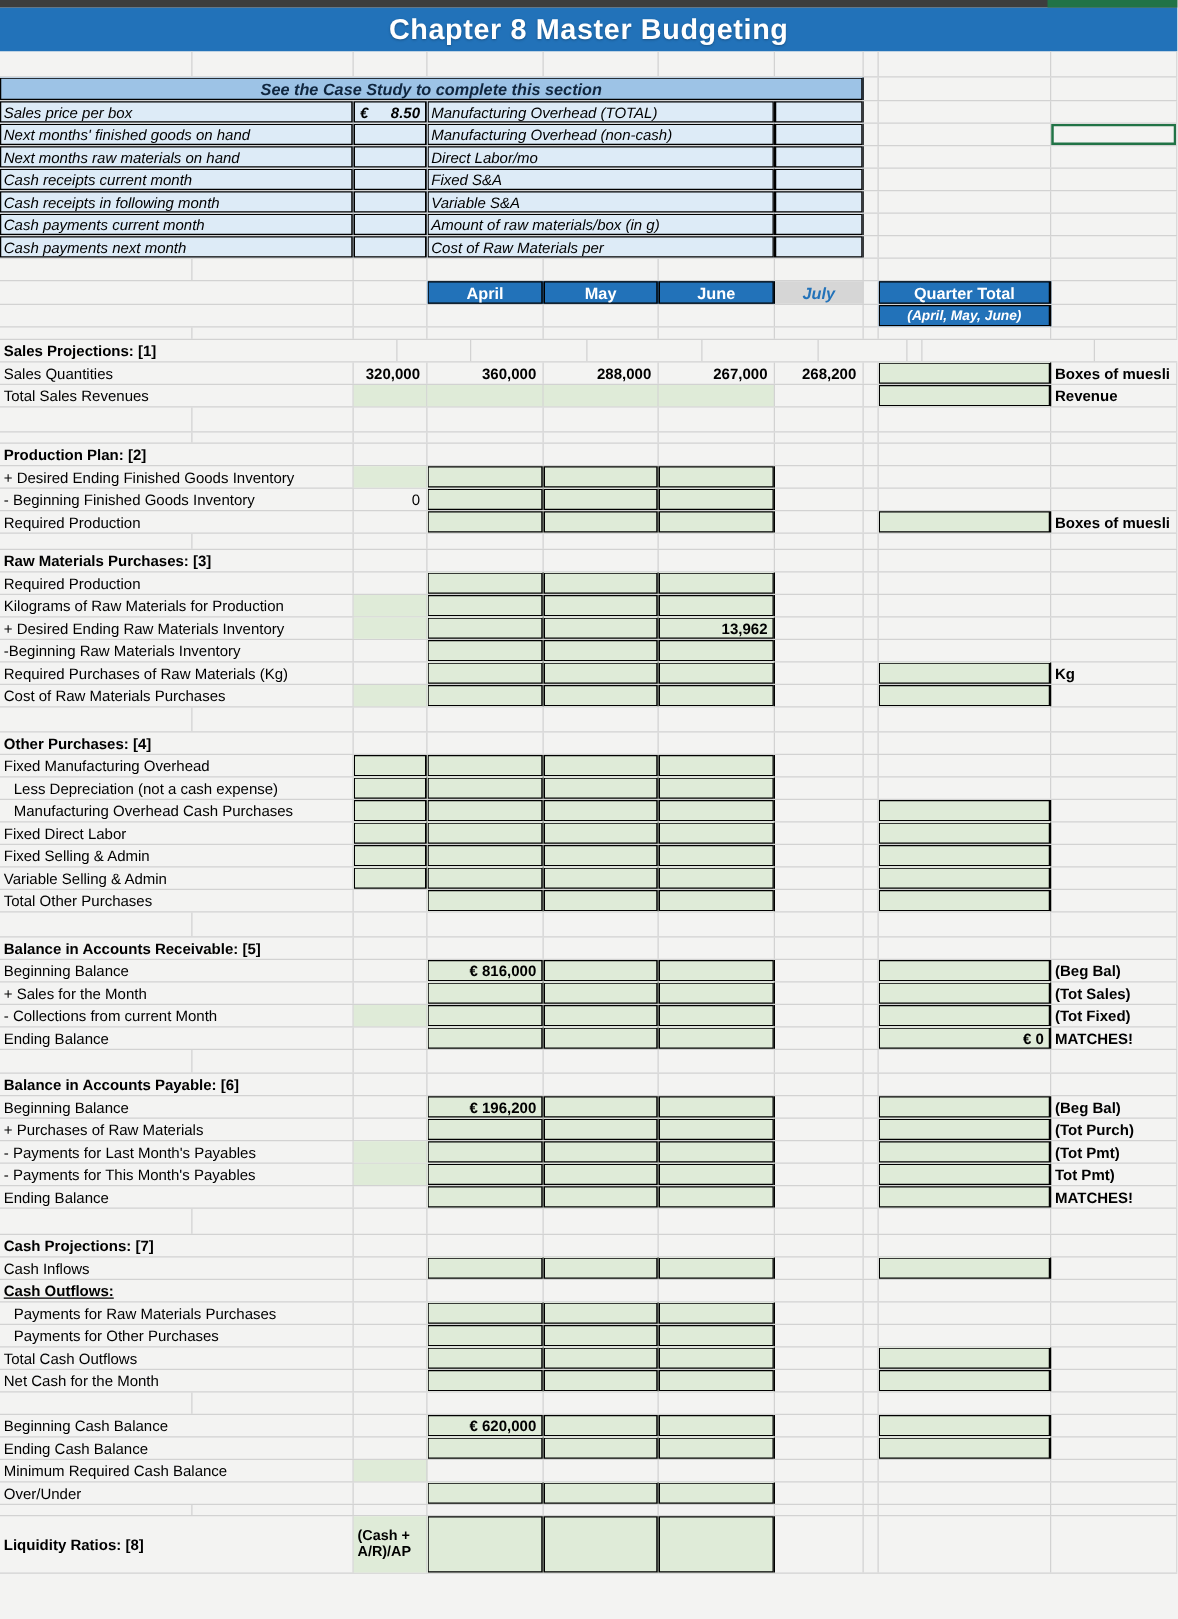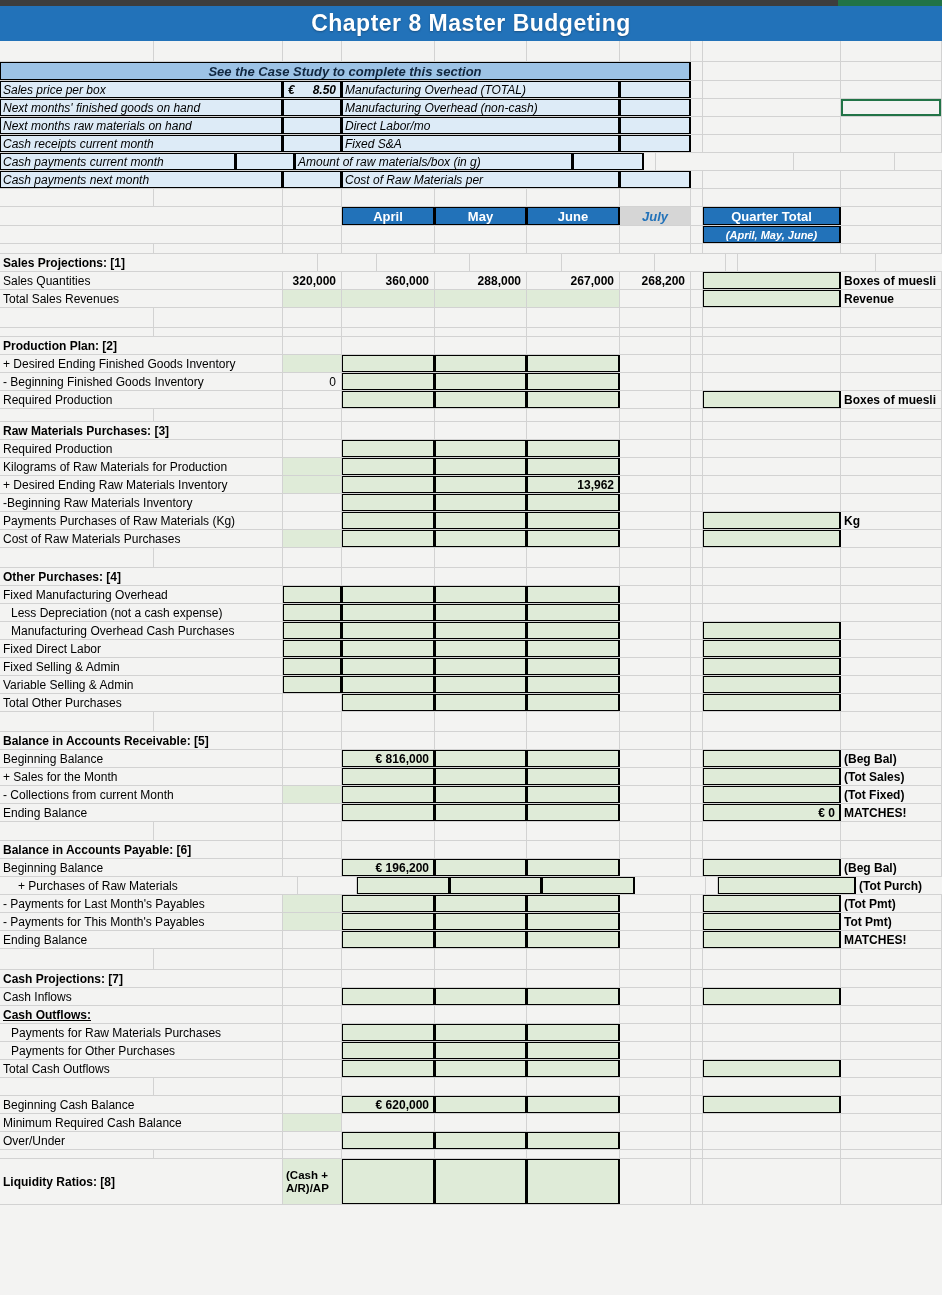--- a/index.html
+++ b/index.html
@@ -101,21 +101,30 @@
     <div class="row" style="height: 18px;">
       <div class="c csf bk it lbl" style="width: 283px;">Cash receipts current month</div>
       <div class="c csf bk acct" style="width: 59px;"></div>
       <div class="c csf bk it lbl" style="width: 278px;">Fixed S&amp;A</div>
       <div class="c csf bk" style="width: 71px;"></div>
       <div class="c" style="width: 12px;"></div>
       <div class="c" style="width: 138px;"></div>
       <div class="c" style="width: 101px;"></div>
     </div>
     <div class="row" style="height: 18px;">
-      <div class="c csf bk it lbl" style="width: 236px;">Cash payments current month</div>
+      <div class="c csf bk it lbl" style="width: 283px;">Cash receipts in following month</div>
+      <div class="c csf bk acct" style="width: 59px;"></div>
+      <div class="c csf bk it lbl" style="width: 278px;">Variable S&amp;A</div>
+      <div class="c csf bk" style="width: 71px;"></div>
+      <div class="c" style="width: 12px;"></div>
+      <div class="c" style="width: 138px;"></div>
+      <div class="c" style="width: 101px;"></div>
+    </div>
+    <div class="row" style="height: 18px;">
+      <div class="c csf bk it lbl" style="width: 283px;">Cash payments current month</div>
       <div class="c csf bk acct" style="width: 59px;"></div>
       <div class="c csf bk it lbl" style="width: 278px;">Amount of raw materials/box (in g)</div>
       <div class="c csf bk" style="width: 71px;"></div>
       <div class="c" style="width: 12px;"></div>
       <div class="c" style="width: 138px;"></div>
       <div class="c" style="width: 101px;"></div>
     </div>
     <div class="row" style="height: 18px;">
       <div class="c csf bk it lbl" style="width: 283px;">Cash payments next month</div>
       <div class="c csf bk acct" style="width: 59px;"></div>
@@ -333,21 +342,21 @@
       <div class="c num" style="width: 59px;"></div>
       <div class="c num gf bk" style="width: 93px;"></div>
       <div class="c num gf bk" style="width: 92px;"></div>
       <div class="c num gf bk" style="width: 93px;"></div>
       <div class="c num" style="width: 71px;"></div>
       <div class="c" style="width: 12px;"></div>
       <div class="c num" style="width: 138px;"></div>
       <div class="c rl" style="width: 101px;"></div>
     </div>
     <div class="row" style="height: 18px;">
-      <div class="c lbl" style="width: 283px;">Payments Purchases of Raw Materials (Kg)</div>
+      <div class="c lbl" style="width: 283px;">Required Purchases of Raw Materials (Kg)</div>
       <div class="c num" style="width: 59px;"></div>
       <div class="c num gf bk" style="width: 93px;"></div>
       <div class="c num gf bk" style="width: 92px;"></div>
       <div class="c num gf bk" style="width: 93px;"></div>
       <div class="c num" style="width: 71px;"></div>
       <div class="c" style="width: 12px;"></div>
       <div class="c num gf bk" style="width: 138px;"></div>
       <div class="c rl" style="width: 101px;">Kg</div>
     </div>
     <div class="row" style="height: 18px;">
@@ -555,21 +564,21 @@
       <div class="c lbl" style="width: 283px;">Beginning Balance</div>
       <div class="c num" style="width: 59px;"></div>
       <div class="c num gf bk" style="width: 93px;">€ 196,200</div>
       <div class="c num gf bk" style="width: 92px;"></div>
       <div class="c num gf bk" style="width: 93px;"></div>
       <div class="c num" style="width: 71px;"></div>
       <div class="c" style="width: 12px;"></div>
       <div class="c num gf bk" style="width: 138px;"></div>
       <div class="c rl" style="width: 101px;">(Beg Bal)</div>
     </div>
-    <div class="row" style="height: 18px; padding-left: 15px;">
+    <div class="row" style="height: 18px;">
       <div class="c lbl" style="width: 283px;">+ Purchases of Raw Materials</div>
       <div class="c num" style="width: 59px;"></div>
       <div class="c num gf bk" style="width: 93px;"></div>
       <div class="c num gf bk" style="width: 92px;"></div>
       <div class="c num gf bk" style="width: 93px;"></div>
       <div class="c num" style="width: 71px;"></div>
       <div class="c" style="width: 12px;"></div>
       <div class="c num gf bk" style="width: 138px;"></div>
       <div class="c rl" style="width: 101px;">(Tot Purch)</div>
     </div>
@@ -678,35 +687,57 @@
       <div class="c num" style="width: 59px;"></div>
       <div class="c num gf bk" style="width: 93px;"></div>
       <div class="c num gf bk" style="width: 92px;"></div>
       <div class="c num gf bk" style="width: 93px;"></div>
       <div class="c num" style="width: 71px;"></div>
       <div class="c" style="width: 12px;"></div>
       <div class="c num gf bk" style="width: 138px;"></div>
       <div class="c rl" style="width: 101px;"></div>
     </div>
     <div class="row" style="height: 18px;">
+      <div class="c lbl" style="width: 283px;">Net Cash for the Month</div>
+      <div class="c num" style="width: 59px;"></div>
+      <div class="c num gf bk" style="width: 93px;"></div>
+      <div class="c num gf bk" style="width: 92px;"></div>
+      <div class="c num gf bk" style="width: 93px;"></div>
+      <div class="c num" style="width: 71px;"></div>
+      <div class="c" style="width: 12px;"></div>
+      <div class="c num gf bk" style="width: 138px;"></div>
+      <div class="c rl" style="width: 101px;"></div>
+    </div>
+    <div class="row" style="height: 18px;">
       <div class="c" style="width: 154px;"></div>
       <div class="c" style="width: 129px;"></div>
       <div class="c" style="width: 59px;"></div>
       <div class="c" style="width: 93px;"></div>
       <div class="c" style="width: 92px;"></div>
       <div class="c" style="width: 93px;"></div>
       <div class="c" style="width: 71px;"></div>
       <div class="c" style="width: 12px;"></div>
       <div class="c" style="width: 138px;"></div>
       <div class="c" style="width: 101px;"></div>
     </div>
     <div class="row" style="height: 18px;">
       <div class="c lbl" style="width: 283px;">Beginning Cash Balance</div>
       <div class="c num" style="width: 59px;"></div>
       <div class="c num gf bk" style="width: 93px;">€ 620,000</div>
+      <div class="c num gf bk" style="width: 92px;"></div>
+      <div class="c num gf bk" style="width: 93px;"></div>
+      <div class="c num" style="width: 71px;"></div>
+      <div class="c" style="width: 12px;"></div>
+      <div class="c num gf bk" style="width: 138px;"></div>
+      <div class="c rl" style="width: 101px;"></div>
+    </div>
+    <div class="row" style="height: 18px;">
+      <div class="c lbl" style="width: 283px;">Ending Cash Balance</div>
+      <div class="c num" style="width: 59px;"></div>
+      <div class="c num gf bk" style="width: 93px;"></div>
       <div class="c num gf bk" style="width: 92px;"></div>
       <div class="c num gf bk" style="width: 93px;"></div>
       <div class="c num" style="width: 71px;"></div>
       <div class="c" style="width: 12px;"></div>
       <div class="c num gf bk" style="width: 138px;"></div>
       <div class="c rl" style="width: 101px;"></div>
     </div>
     <div class="row" style="height: 18px;">
       <div class="c lbl" style="width: 283px;">Minimum Required Cash Balance</div>
       <div class="c num gf" style="width: 59px;"></div>

